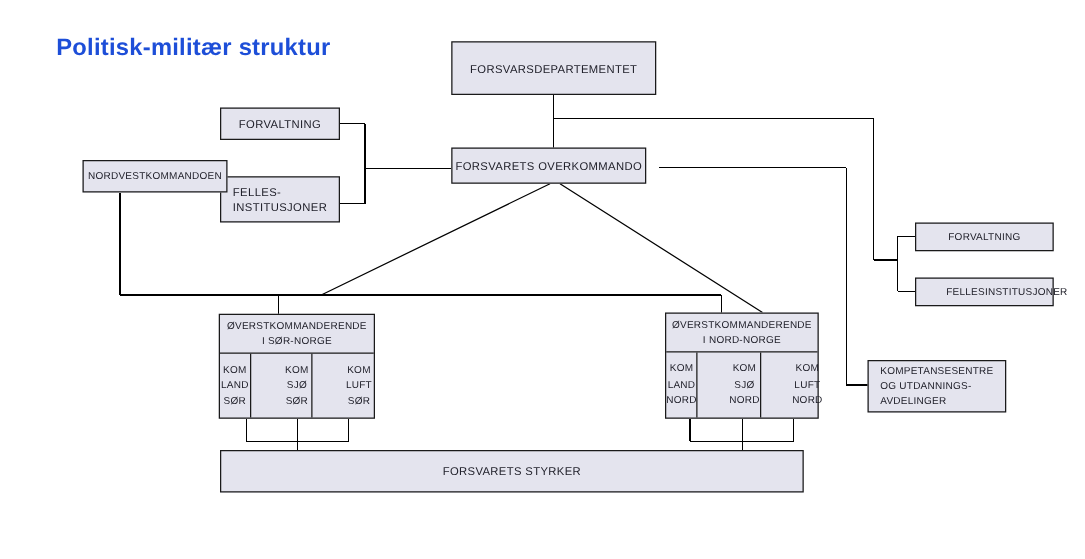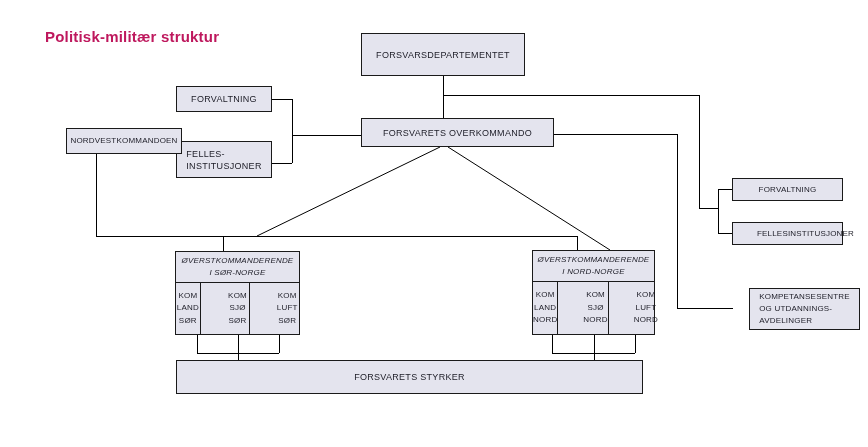--- a/index.html
+++ b/index.html
@@ -3,21 +3,21 @@
 <meta charset="utf-8">
 <style>
   html,body{margin:0;padding:0;background:#ffffff;}
   #canvas{
     position:relative;width:868px;height:447px;background:#ffffff;overflow:hidden;
     font-family:"Liberation Sans","DejaVu Sans",sans-serif;
   }
   #lines{position:absolute;left:0;top:0;width:868px;height:447px;z-index:0;}
   .title{
     position:absolute;left:45px;top:28px;
-    font-size:15px;font-weight:bold;color:#be185d;letter-spacing:0.2px;
+    font-size:19px;font-weight:bold;color:#1d4ed8;letter-spacing:0.2px;
     white-space:nowrap;z-index:2;
   }
   .box{
     position:absolute;box-sizing:border-box;z-index:1;
     background:#e4e4ee;border:1px solid #1a1a1a;
     display:flex;align-items:center;justify-content:center;
     color:#1c1c26;font-size:9px;letter-spacing:0.3px;line-height:12px;
     white-space:pre-line;
   }
   .small{font-size:8px;letter-spacing:0.2px;line-height:12px;}
@@ -25,21 +25,20 @@
     position:absolute;box-sizing:border-box;z-index:1;
     background:#e4e4ee;border:1px solid #1a1a1a;
     display:flex;flex-direction:column;
     color:#1c1c26;
   }
   .group-header{
     box-sizing:border-box;border-bottom:1px solid #1a1a1a;
     display:flex;align-items:center;justify-content:center;text-align:center;
     font-size:8px;letter-spacing:0.2px;line-height:12px;white-space:pre-line;
     flex:0 0 31px;
-    font-style:italic;
   }
   .group-cols{display:flex;flex:1;gap:25px;}
   .group-col{
     flex:1;box-sizing:border-box;border-right:1px solid #1a1a1a;
     display:flex;align-items:center;justify-content:center;text-align:center;
     font-size:8px;letter-spacing:0.2px;line-height:12.5px;white-space:pre-line;
   }
   .group-col:last-child{border-right:none;}
 </style>
 </head>
@@ -58,21 +57,21 @@
              M197 335 V353 M238 335 V353 M279 335 V353 M197 353 H279 M238 353 V372
              M552 335 V353 M594 335 V353 M635 335 V353 M552 353 H635 M594 353 V372" fill="none" stroke="#000000" stroke-width="1" shape-rendering="crispEdges"></path>
 
     <path d="M440 147 L257 236 M448 147 L610 250" fill="none" stroke="#000000" stroke-width="1"></path>
   </svg>
 
   <div class="title">Politisk-militær struktur</div>
 
   <div class="box" style="left:361px;top:33px;width:164px;height:43px;">FORSVARSDEPARTEMENTET</div>
 
-  <div class="box" style="left:361px;top:118px;width:193px;height:29px;">FORSVARETS OVERKOMMANDO</div>
+  <div class="box" style="left:361px;top:118px;width:156px;height:29px;">FORSVARETS OVERKOMMANDO</div>
 
   <div class="box" style="left:176px;top:86px;width:96px;height:26px;">FORVALTNING</div>
 
   <div class="box" style="left:176px;top:141px;width:96px;height:37px;">FELLES-
 INSTITUSJONER</div>
 
   <div class="box small" style="left:38px;top:128px;width:116px;height:26px;margin-left:28px;">NORDVESTKOMMANDOEN</div>
 
   <div class="group" style="left:175px;top:251px;width:125px;height:84px;">
     <div class="group-header">ØVERSTKOMMANDERENDE
@@ -103,19 +102,19 @@
       <div class="group-col">KOM
 LUFT
 NORD</div>
     </div>
   </div>
 
   <div class="box small" style="left:732px;top:178px;width:111px;height:23px;">FORVALTNING</div>
 
   <div class="box small" style="left:732px;top:222px;width:111px;height:23px;padding-left:36px;">FELLESINSTITUSJONER</div>
 
-  <div class="box small" style="left:749px;top:288px;width:111px;height:42px;">KOMPETANSESENTRE
+  <div class="box small" style="left:694px;top:288px;width:111px;height:42px;">KOMPETANSESENTRE
 OG UTDANNINGS-
 AVDELINGER</div>
 
   <div class="box" style="left:176px;top:360px;width:467px;height:34px;">FORSVARETS STYRKER</div>
 
 </div>
 
 </body></html>

